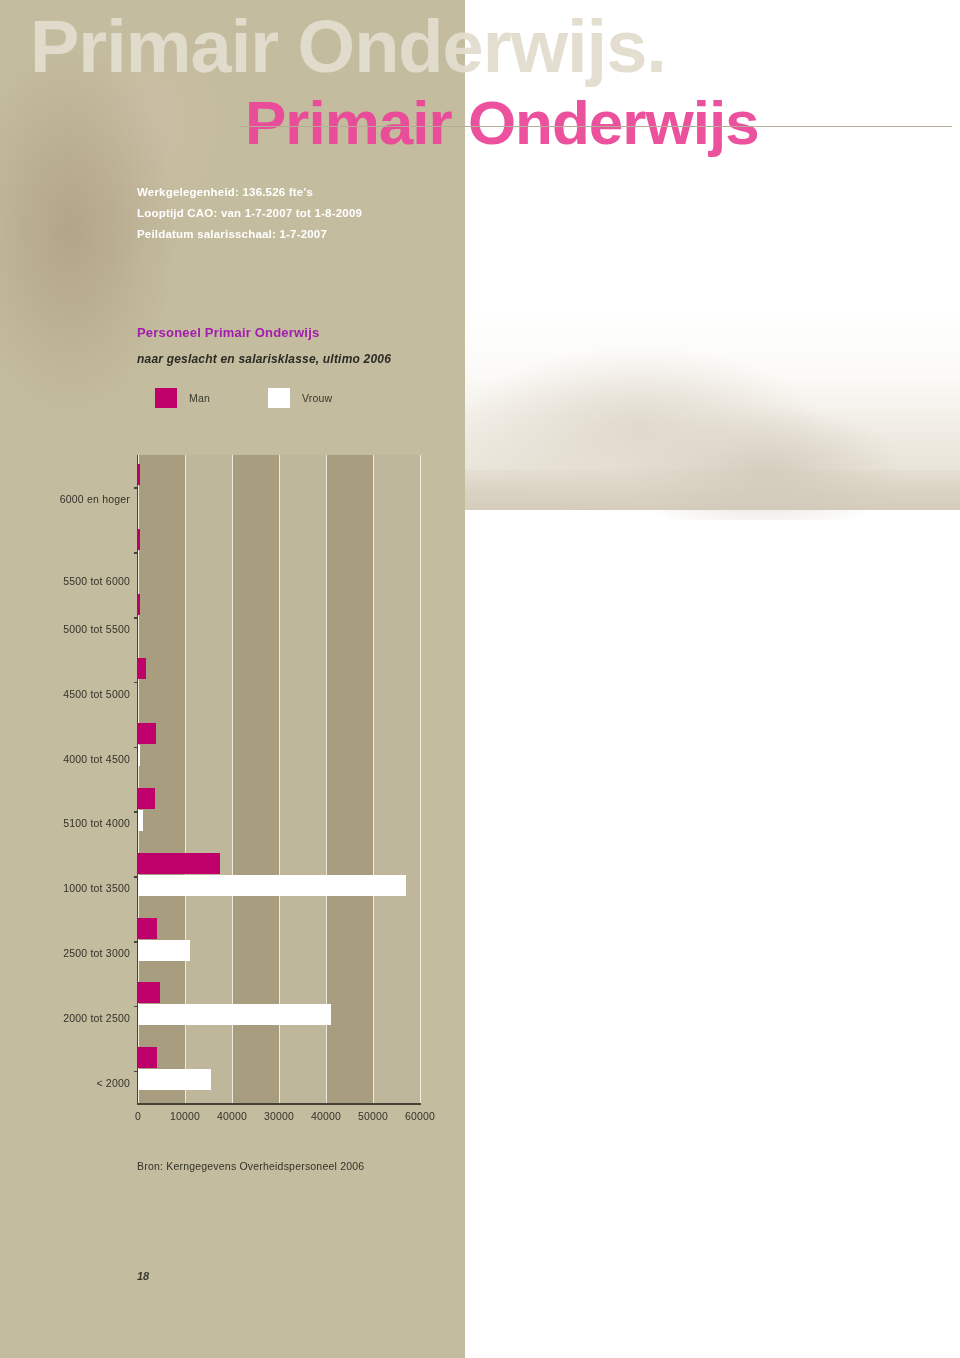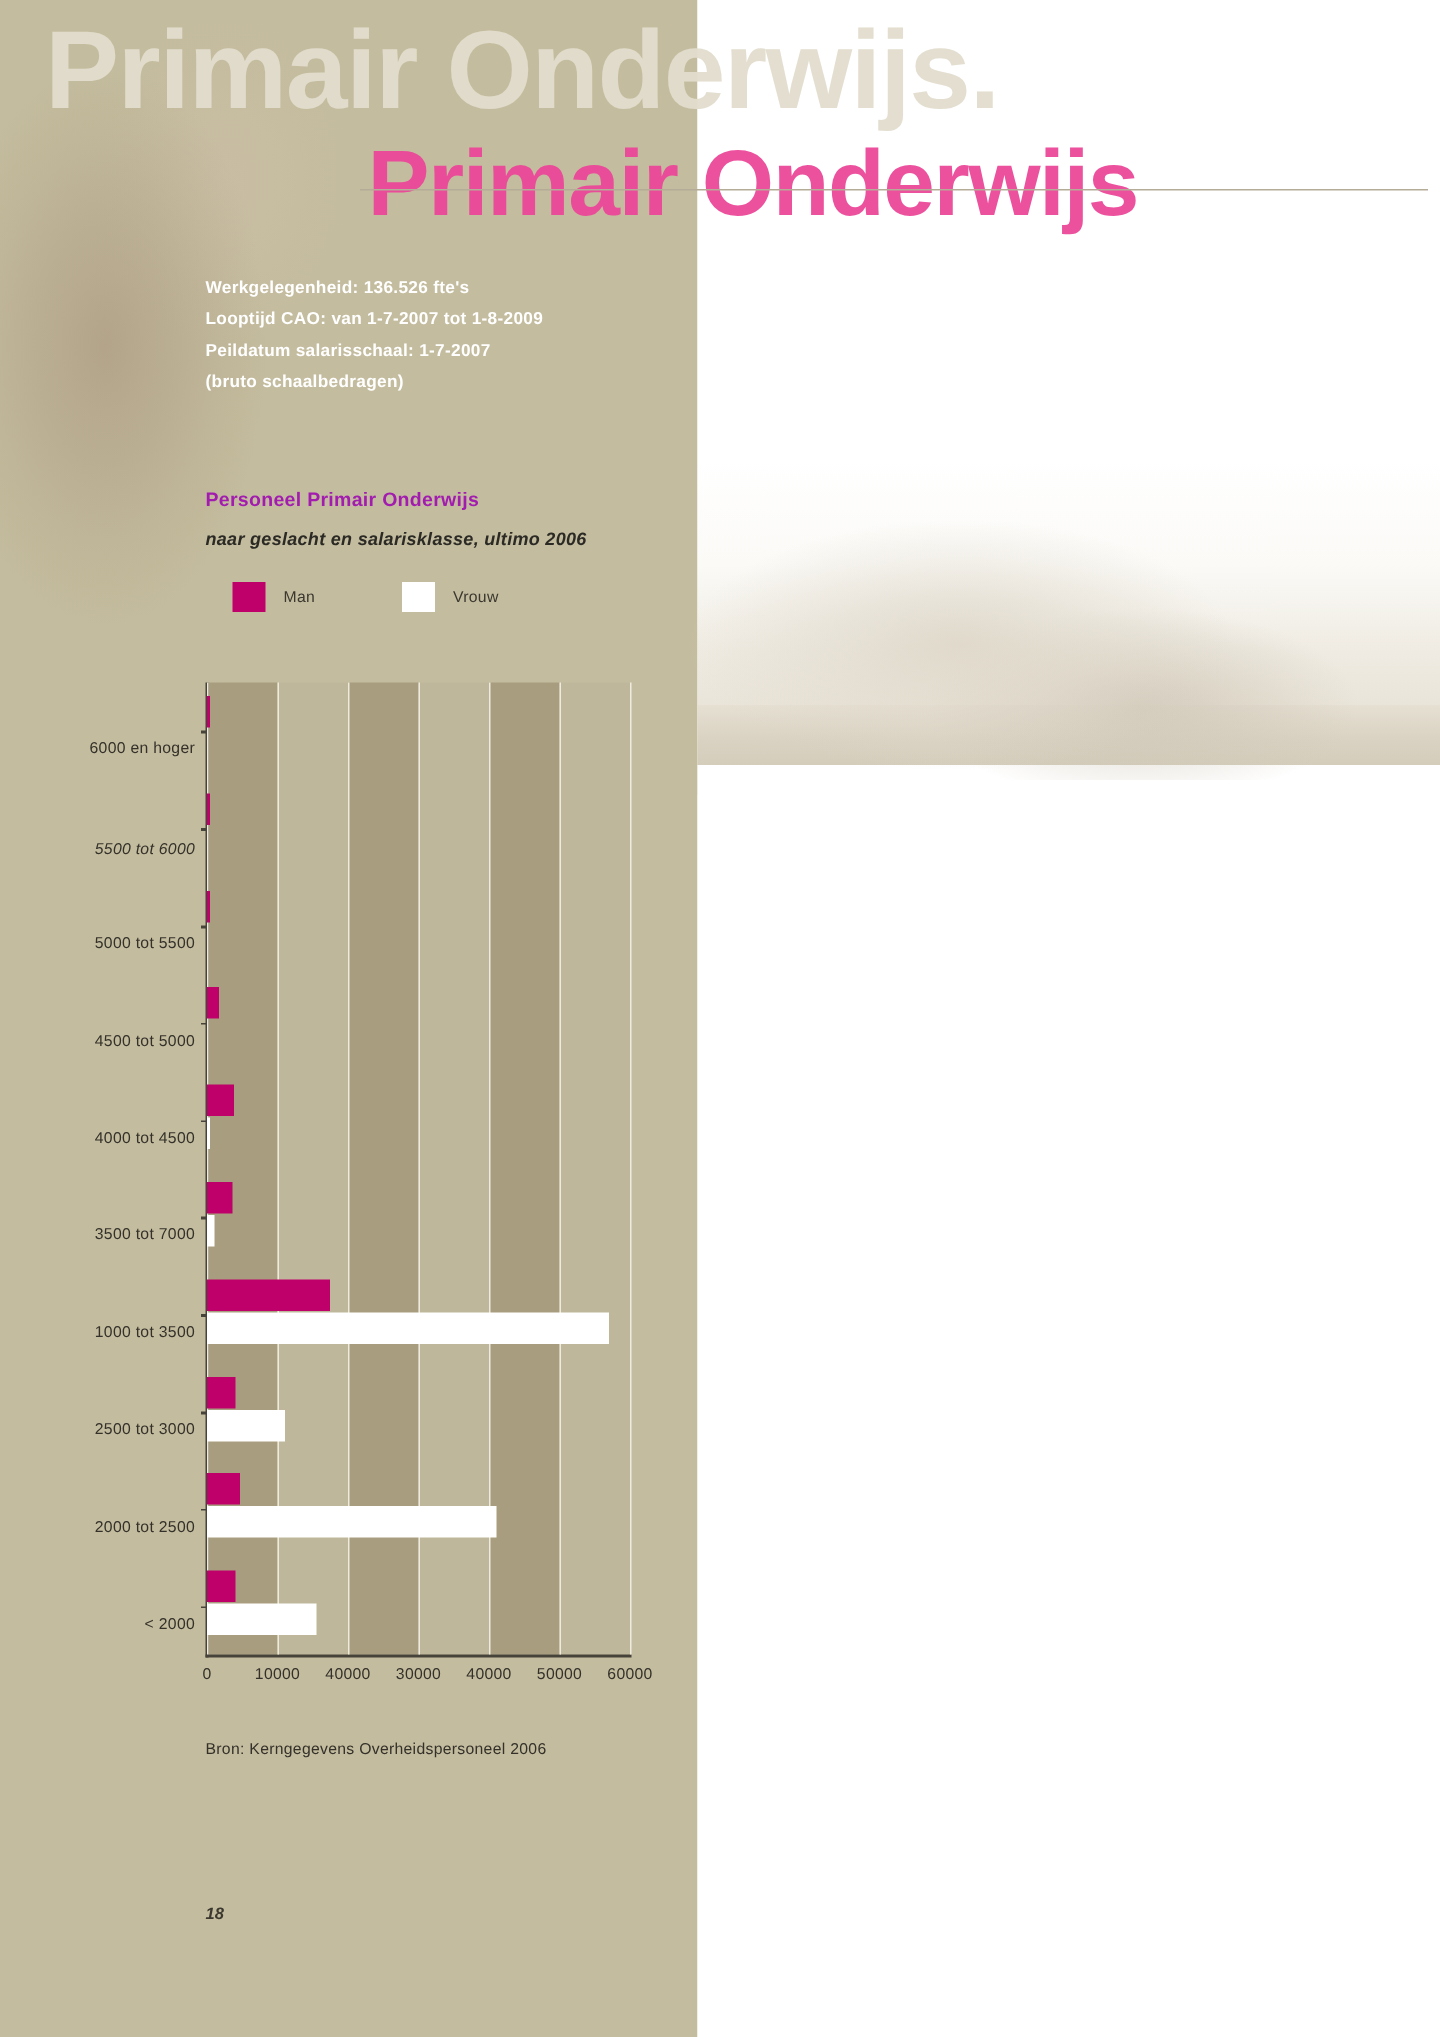--- a/index.html
+++ b/index.html
@@ -123,44 +123,43 @@
   <div class="photo-blur"></div>
 
   <div class="wm wm1">Primair Onderwijs.</div>
   <div class="wm wm2">Primair Onderwijs</div>
   <div class="hdr-rule"></div>
 
   <div class="info">
     <div>Werkgelegenheid: 136.526 fte's</div>
     <div>Looptijd CAO: van 1-7-2007 tot 1-8-2009</div>
     <div>Peildatum salarisschaal: 1-7-2007</div>
-    <div>(bruto schaalbedragen)</div>
   </div>
 
   <div class="chart-title">Personeel Primair Onderwijs</div>
   <div class="chart-sub">naar geslacht en salarisklasse, ultimo 2006</div>
 
   <div class="legend" id="legend">
       <div class="legend-item">
         <span class="swatch" style="background: rgb(192, 0, 106);"></span>
         <span class="legend-label">Man</span>
       </div>
       <div class="legend-item">
         <span class="swatch" style="background: rgb(255, 255, 255);"></span>
         <span class="legend-label">Vrouw</span>
       </div>
     </div>
 
   <div class="ylabels" id="ylabels">
       <div class="ylab" style="top: 38.4px;">6000 en hoger</div>
-      <div class="ylab" style="top: 105px; font-style: italic;">5500 tot 6000</div>
+      <div class="ylab" style="top: 120px;">5500 tot 6000</div>
       <div class="ylab" style="top: 168px;">5000 tot 5500</div>
       <div class="ylab" style="top: 232.8px;">4500 tot 5000</div>
       <div class="ylab" style="top: 297.6px;">4000 tot 4500</div>
-      <div class="ylab" style="top: 362.4px;">3500 tot 7000</div>
+      <div class="ylab" style="top: 362.4px;">5100 tot 4000</div>
       <div class="ylab" style="top: 427.2px;">1000 tot 3500</div>
       <div class="ylab" style="top: 492px;">2500 tot 3000</div>
       <div class="ylab" style="top: 556.8px;">2000 tot 2500</div>
       <div class="ylab" style="top: 621.6px;">&lt; 2000</div>
     </div>
 
   <div id="plot">
       <div class="colstripe" style="left: 282px; width: 0px; background: rgb(191, 183, 155);"></div>
       <div class="colstripe" style="left: 235px; width: 47px; background: rgb(191, 183, 155);"></div>
       <div class="colstripe" style="left: 188px; width: 47px; background: rgb(168, 158, 127);"></div>

